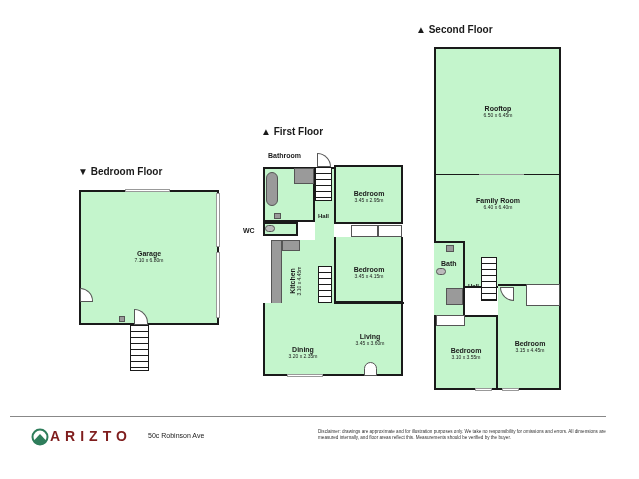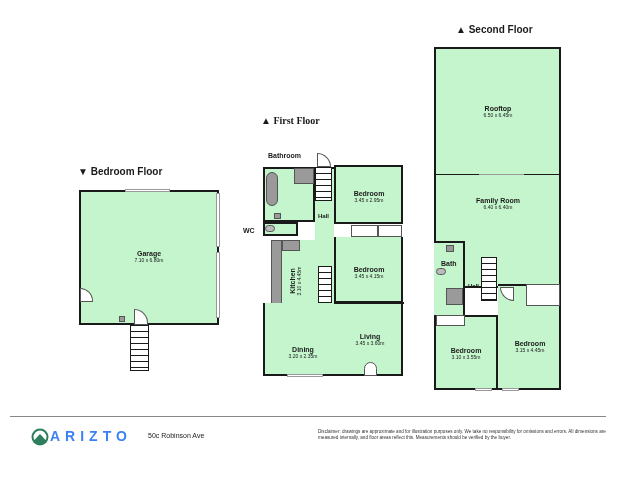--- a/index.html
+++ b/index.html
@@ -10,21 +10,21 @@
   .wall{position:absolute;background:#1a1a1a;}
   .label{position:absolute;text-align:center;transform:translate(-50%,-50%);white-space:nowrap;}
   .rname{font-weight:bold;font-size:7px;display:block;}
   .rdim{font-size:5px;display:block;}
   .gray{position:absolute;background:#9a9a9a;border:1px solid #555;box-sizing:border-box;}
   .stairs{position:absolute;background:#fff;border:1px solid #1a1a1a;box-sizing:border-box;
     background-image:repeating-linear-gradient(to bottom,#fff 0,#fff 5px,#1a1a1a 5px,#1a1a1a 6px);}
   .door{position:absolute;background:#fff;border:1px solid #555;box-sizing:border-box;}
   .win{position:absolute;background:#fff;border:1px solid #999;box-sizing:border-box;}
   .footer-line{position:absolute;left:10px;top:416px;width:596px;height:1px;background:#888;}
-  .brand{position:absolute;left:50px;top:428px;font-size:14px;letter-spacing:5px;font-weight:bold;color:#3b82f6;}
+  .brand{position:absolute;left:50px;top:428px;font-size:14px;letter-spacing:5px;font-weight:bold;color:#7f1d1d;}
   .addr{position:absolute;left:148px;top:432px;font-size:7px;color:#1a1a1a;}
   .disc{position:absolute;left:318px;top:429px;font-size:4.6px;line-height:6px;color:#333;width:300px;}
 </style>
 </head>
 <body>
 
 <div>
   <div class="floor-title" style="left:78px;top:166px;">▼ Bedroom Floor</div>
 
   <div class="room" style="left:79px;top:190px;width:140px;height:135px;border:2px solid #1a1a1a;">
@@ -37,21 +37,21 @@
   <div class="door" style="left:134px;top:309px;width:14px;height:16px;border-radius:0 14px 0 0;"></div>
   <div class="stairs" style="left:130px;top:325px;width:19px;height:46px;"></div>
 
   <div class="label" style="left:149px;top:256px;">
     <span class="rname">Garage</span>
     <span class="rdim">7.10 x 6.80m</span>
   </div>
 </div>
 
 <div>
-  <div class="floor-title" style="left:261px;top:115px;font-family:Liberation Serif, serif;">▲ First Floor</div>
+  <div class="floor-title" style="left:261px;top:126px;">▲ First Floor</div>
 
   <div class="room" style="left:263px;top:167px;width:52px;height:55px;border:2px solid #1a1a1a;"></div>
   <div class="gray" style="left:266px;top:172px;width:12px;height:34px;border-radius:6px;"></div>
   <div class="gray" style="left:294px;top:168px;width:20px;height:16px;"></div>
   <div class="gray" style="left:274px;top:213px;width:7px;height:6px;"></div>
 
   <div class="room" style="left:263px;top:222px;width:35px;height:14px;border:2px solid #1a1a1a;"></div>
   <div class="gray" style="left:265px;top:225px;width:10px;height:7px;border-radius:4px;background:#bbb;"></div>
 
   <div class="room" style="left:315px;top:167px;width:19px;height:73px;border-top:2px solid #1a1a1a;"></div>
@@ -94,21 +94,21 @@
     <span class="rname">Living</span>
     <span class="rdim">3.45 x 3.60m</span>
   </div>
   <div class="label" style="left:303px;top:352px;">
     <span class="rname">Dining</span>
     <span class="rdim">3.20 x 2.35m</span>
   </div>
 </div>
 
 <div>
-  <div class="floor-title" style="left:456px;top:24px;">▲ Second Floor</div>
+  <div class="floor-title" style="left:416px;top:24px;">▲ Second Floor</div>
 
   <div class="room" style="left:434px;top:47px;width:127px;height:129px;border:2px solid #1a1a1a;"></div>
   <div class="win" style="left:479px;top:174px;width:45px;height:3px;"></div>
 
   <div class="room" style="left:434px;top:175px;width:127px;height:113px;border:2px solid #1a1a1a;border-top:none;"></div>
 
   <div class="room" style="left:434px;top:241px;width:31px;height:74px;border:2px solid #1a1a1a;border-left:none;border-bottom:none;"></div>
   <div class="gray" style="left:446px;top:245px;width:8px;height:7px;"></div>
   <div class="gray" style="left:436px;top:268px;width:10px;height:7px;border-radius:4px;background:#bbb;"></div>
   <div class="gray" style="left:446px;top:288px;width:17px;height:17px;"></div>

